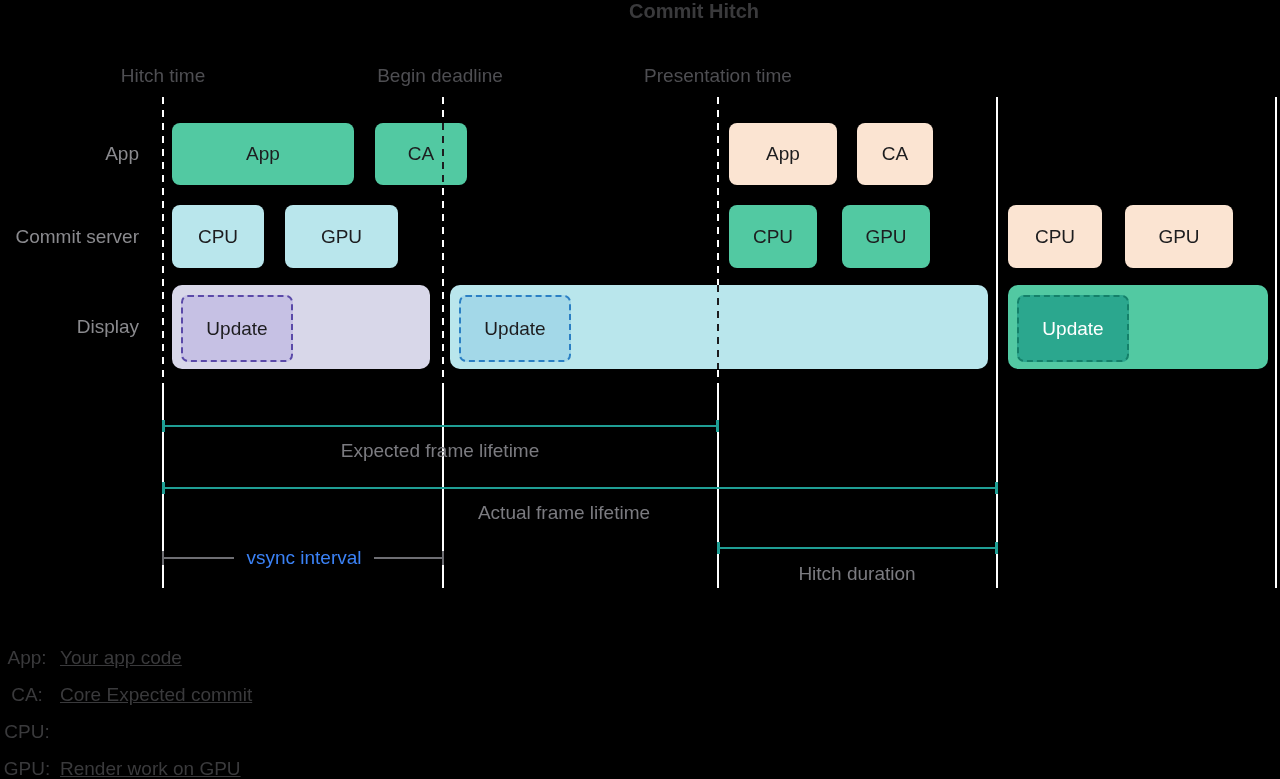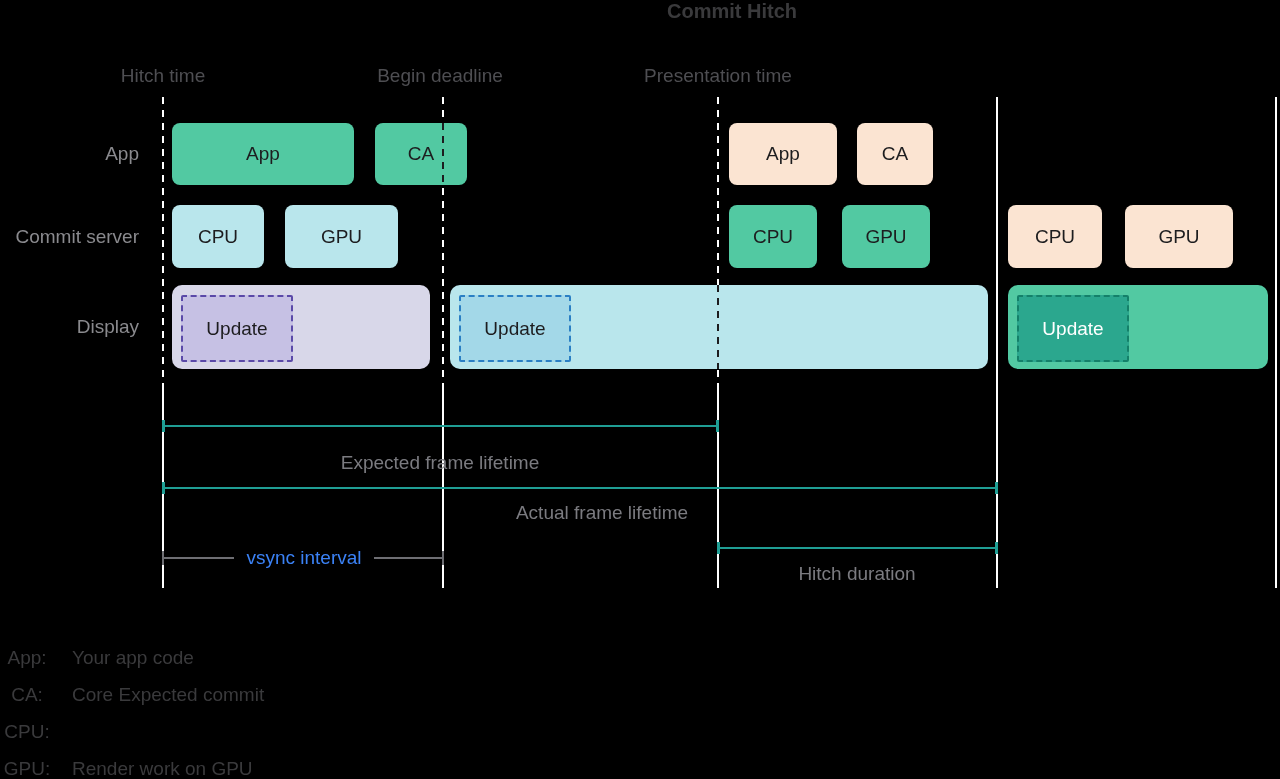--- a/index.html
+++ b/index.html
@@ -2,21 +2,21 @@
 <html><head>
 <meta charset="utf-8">
 <style>
   html,body{margin:0;padding:0;background:#000;}
   .canvas{
     position:relative;width:1280px;height:779px;background:#000000;overflow:hidden;
     font-family:"Liberation Sans","DejaVu Sans",sans-serif;
   }
   .title{
     position:absolute;top:0px;left:694px;transform:translateX(-50%);
-    font-size:20px;font-weight:700;color:#3a3a3c;white-space:nowrap;margin-left:38px;
+    font-size:20px;font-weight:700;color:#3a3a3c;white-space:nowrap;
   }
   .marker-label{
     position:absolute;top:65px;transform:translateX(-50%);
     font-size:19px;color:#4e4e52;white-space:nowrap;
   }
   .row-label{
     position:absolute;left:0;width:139px;text-align:right;
     font-size:19px;color:#8a8a8e;white-space:nowrap;
   }
   
@@ -37,40 +37,40 @@
     font-size:19px;color:#1d1d1f;
   }
   .green{background:#52c9a2;}
   .cyan{background:#b9e6ec;}
   .peach{background:#fbe4d2;}
   .bar{position:absolute;z-index:1;border-radius:10px;}
   .bar-lavender{background:#d8d7e9;}
   .bar-cyan{background:#b9e6ec;}
   .bar-green{background:#52c9a2;}
   .update-box{
-    position:absolute;left:9px;top:10px;width:108px;height:63px;border-radius:2px;
+    position:absolute;left:9px;top:10px;width:108px;height:63px;border-radius:7px;
     display:flex;align-items:center;justify-content:center;font-size:19px;color:#1d1d1f;
   }
   .upd-lavender{background:#c6c1e4;border:2px dashed #5a49a8;}
   .upd-cyan{background:#a3d8e8;border:2px dashed #2a7fc4;}
   .upd-green{background:#2ba78e;border:2px dashed #148069;color:#ffffff;}
   
   .mline{position:absolute;height:2px;background:#1f9e94;z-index:2;}
   .mtick{position:absolute;width:3px;height:12px;background:#1f9e94;z-index:2;}
   .mlabel{
     position:absolute;transform:translateX(-50%);
     font-size:19px;color:#7b7b80;white-space:nowrap;z-index:2;
   }
   .vseg{position:absolute;height:2px;background:#6e6e73;z-index:2;}
   .vtick{position:absolute;width:2px;height:14px;background:#6e6e73;z-index:2;}
   
   .legend{position:absolute;left:0px;top:646px;font-size:19px;color:#3a3a3c;}
   .legend-row{display:flex;height:37px;line-height:24px;}
   .legend-key{width:54px;text-align:center;white-space:pre;}
-  .legend-desc{margin-left:18px;white-space:nowrap;}
+  .legend-desc{margin-left:6px;white-space:nowrap;text-decoration:underline;}
 </style>
 </head>
 <body>
 
 <div class="canvas">
 
   <div class="title">Commit Hitch</div>
 
   <div class="marker-label" style="left:163px">Hitch time</div>
   <div class="marker-label" style="left:440px">Begin deadline</div>
@@ -111,26 +111,26 @@
   <div class="bar bar-green" style="left:1008px;top:285px;width:260px;height:84px">
     <div class="update-box upd-green">Update</div>
   </div>
 
   <div class="dash-dark" style="left:442px;top:123px;height:62px"></div>
   <div class="dash-dark" style="left:717px;top:285px;height:84px"></div>
 
   <div class="mline" style="left:163px;top:425px;width:556px"></div>
   <div class="mtick" style="left:162px;top:420px"></div>
   <div class="mtick" style="left:716px;top:420px"></div>
-  <div class="mlabel" style="left:440px;top:452px">Expected frame lifetime</div>
+  <div class="mlabel" style="left:440px;top:440px">Expected frame lifetime</div>
 
   <div class="mline" style="left:163px;top:487px;width:834px"></div>
   <div class="mtick" style="left:162px;top:482px"></div>
   <div class="mtick" style="left:995px;top:482px"></div>
-  <div class="mlabel" style="left:602px;top:502px">Actual frame lifetime</div>
+  <div class="mlabel" style="left:564px;top:502px">Actual frame lifetime</div>
 
   <div class="mline" style="left:718px;top:547px;width:279px"></div>
   <div class="mtick" style="left:717px;top:542px"></div>
   <div class="mtick" style="left:995px;top:542px"></div>
   <div class="mlabel" style="left:857px;top:563px">Hitch duration</div>
 
   <div class="vtick" style="left:162px;top:551px"></div>
   <div class="vseg" style="left:164px;top:557px;width:70px"></div>
   <div class="mlabel" style="left:304px;top:547px;color:#3b82f6">vsync interval</div>
   <div class="vseg" style="left:374px;top:557px;width:68px"></div>

